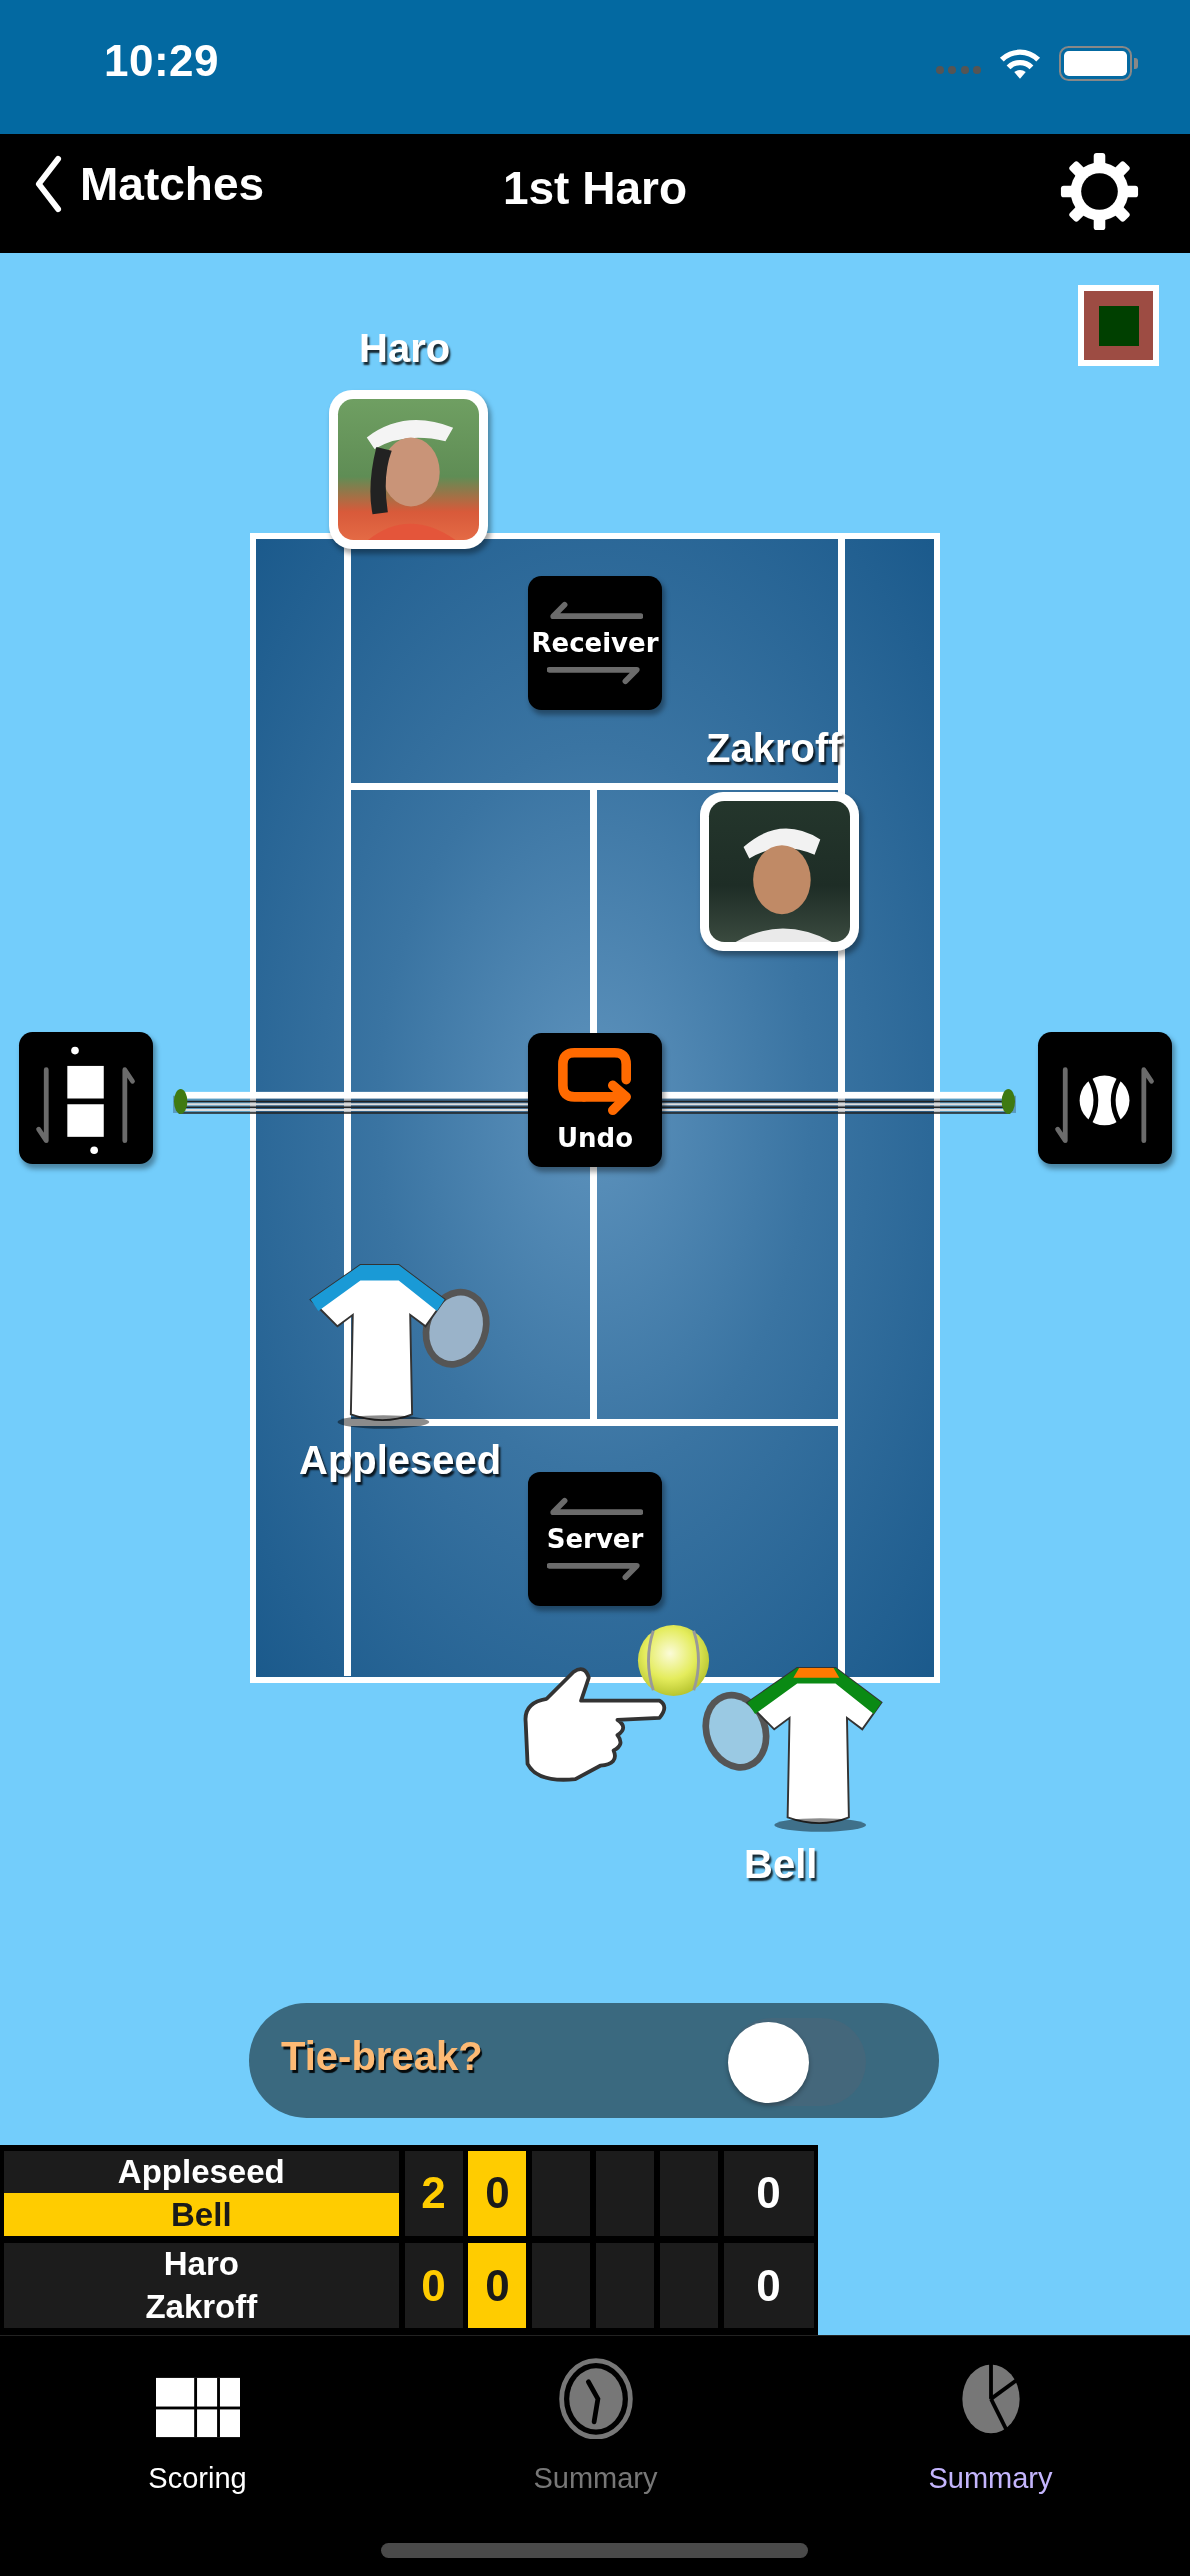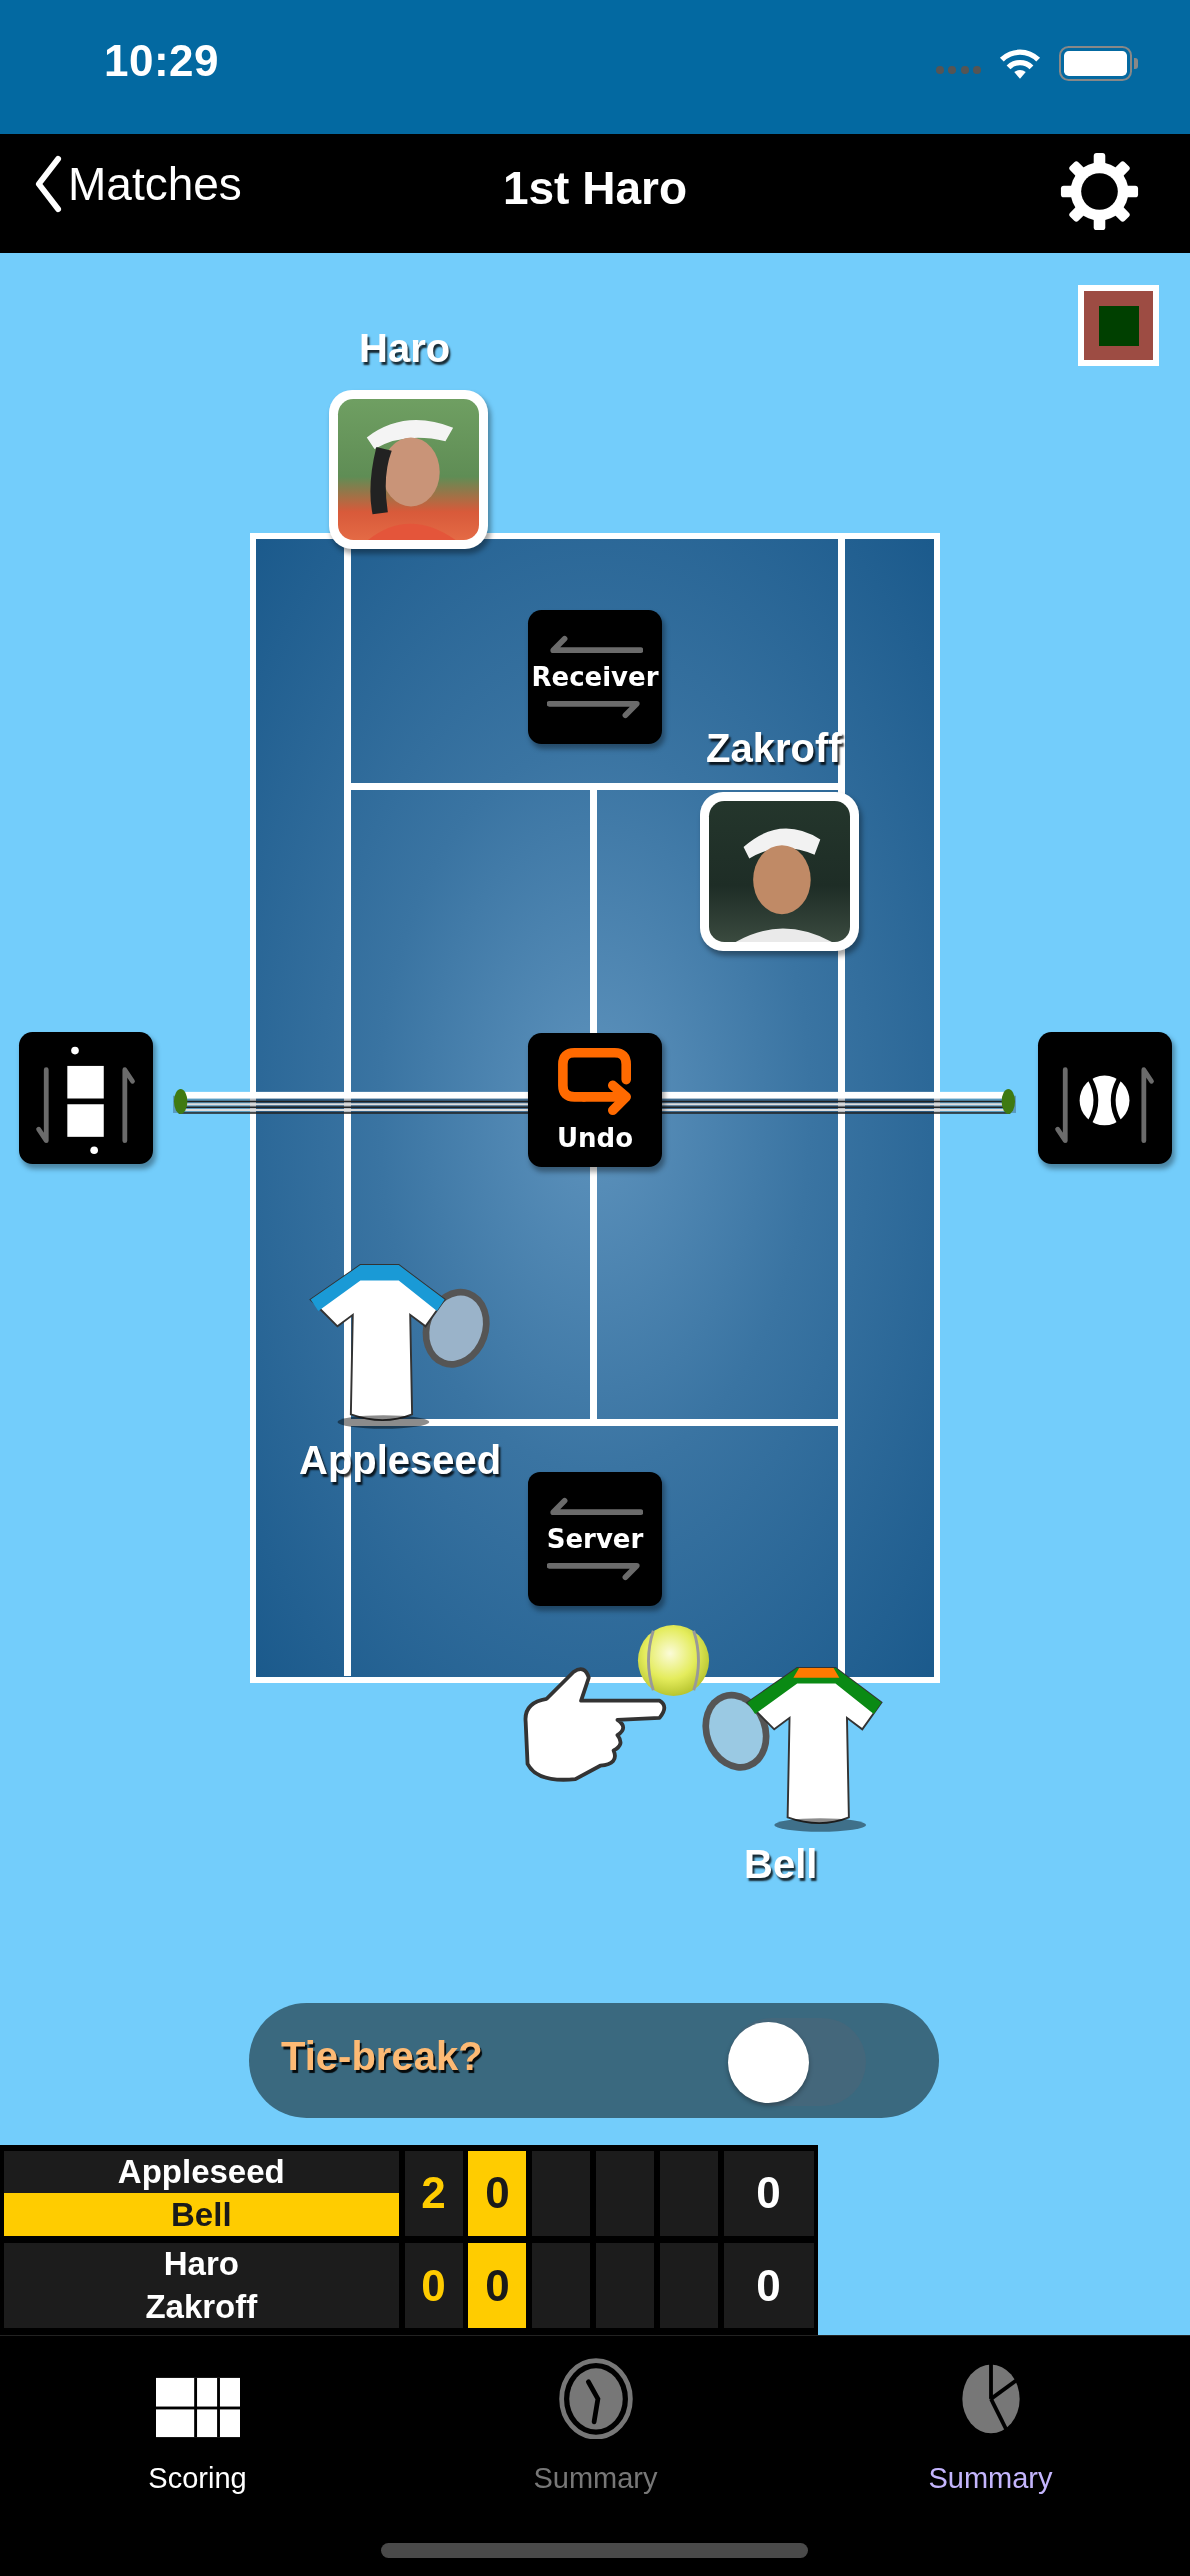--- a/index.html
+++ b/index.html
@@ -9,21 +9,21 @@
     .status-bar { position: absolute; left: 0; top: 0; width: 1190px; height: 134px; background: #0369a1; }
     .status-time { position: absolute; left: 104px; top: 36px; font-size: 44px; font-weight: 600; letter-spacing: 0.5px; }
     .status-right { position: absolute; right: 58px; top: 46px; display: flex; align-items: center; gap: 17px; }
     .signal-dots { display: flex; gap: 4.8px; align-items: flex-end; margin-top: 13.4px; }
     .signal-dots span { width: 7.7px; height: 8.6px; border-radius: 3.8px; background: #555; display: block; }
     .battery { width: 73px; height: 35px; border: 2.9px solid #888; border-radius: 9.6px; padding: 2.9px; position: relative; }
     .battery .fill { width: 100%; height: 100%; background: #fff; border-radius: 4.8px; }
     .battery::after { content: ""; position: absolute; right: -7.7px; top: 9.6px; width: 3.8px; height: 11.5px; background: #888; border-radius: 0 2.9px 2.9px 0; }
 
     .nav-bar { position: absolute; left: 0; top: 134px; width: 1190px; height: 119px; background: #000; }
-    .back-button { position: absolute; left: 33px; top: 21px; display: flex; align-items: center; gap: 6px; cursor: pointer; }
+    .back-button { position: absolute; left: 33px; top: 21px; display: flex; align-items: center; gap: 18px; cursor: pointer; font-weight: bold; }
     .back-chevron { width: 29px; height: 58px; }
     .back-label { font-size: 46px; color: #fff; }
     .nav-title { position: absolute; left: 0; width: 1190px; top: 27px; text-align: center; font-size: 46px; font-weight: 700; }
     .settings-button { position: absolute; right: 50px; top: 17px; width: 81px; height: 81px; cursor: pointer; }
 
     .court-area { position: absolute; left: 0; top: 253px; width: 1190px; height: 2082px; background: #73cdfb; }
 
     .corner-indicator { position: absolute; left: 1078px; top: 285px; width: 81px; height: 81px; background: #fff; padding: 5.8px; }
     .corner-indicator .inner { width: 100%; height: 100%; background: #9d4c43; display: flex; align-items: center; justify-content: center; }
     .corner-indicator .core { width: 40px; height: 40px; background: #004000; }
@@ -159,21 +159,21 @@
 <div class="photo" style="left:700px; top:792px;">
   <div class="pic" style="background: linear-gradient(180deg, #24362c 0%, #1e2d26 60%, #3a4a3f 100%);">
     <svg width="142" height="142" viewBox="0 0 148 148">
       <path d="M36 48 Q74 14 116 40 L110 56 Q74 40 42 60 Z" fill="#f2f2f2"></path>
       <ellipse cx="76" cy="82" rx="30" ry="36" fill="#c08a66"></ellipse>
       <path d="M26 148 Q76 118 130 148 Z" fill="#eaeaea"></path>
     </svg>
   </div>
 </div>
 
-<div class="square-button" style="left:528px; top:610px;">
+<div class="square-button" style="left:528px; top:576px;">
   <svg width="96" height="19" viewBox="0 0 100 20">
     <path d="M98 16 L6 16 L18 4" stroke="#6b6b6b" stroke-width="6" fill="none" stroke-linecap="round" stroke-linejoin="round"></path>
   </svg>
   <span class="btn-label" style="margin:7.7px 0;">Receiver</span>
   <svg width="96" height="19" viewBox="0 0 100 20">
     <path d="M2 4 L94 4 L82 16" stroke="#6b6b6b" stroke-width="6" fill="none" stroke-linecap="round" stroke-linejoin="round"></path>
   </svg>
 </div>
 
 <div class="square-button" style="left:528px; top:1033px;">

